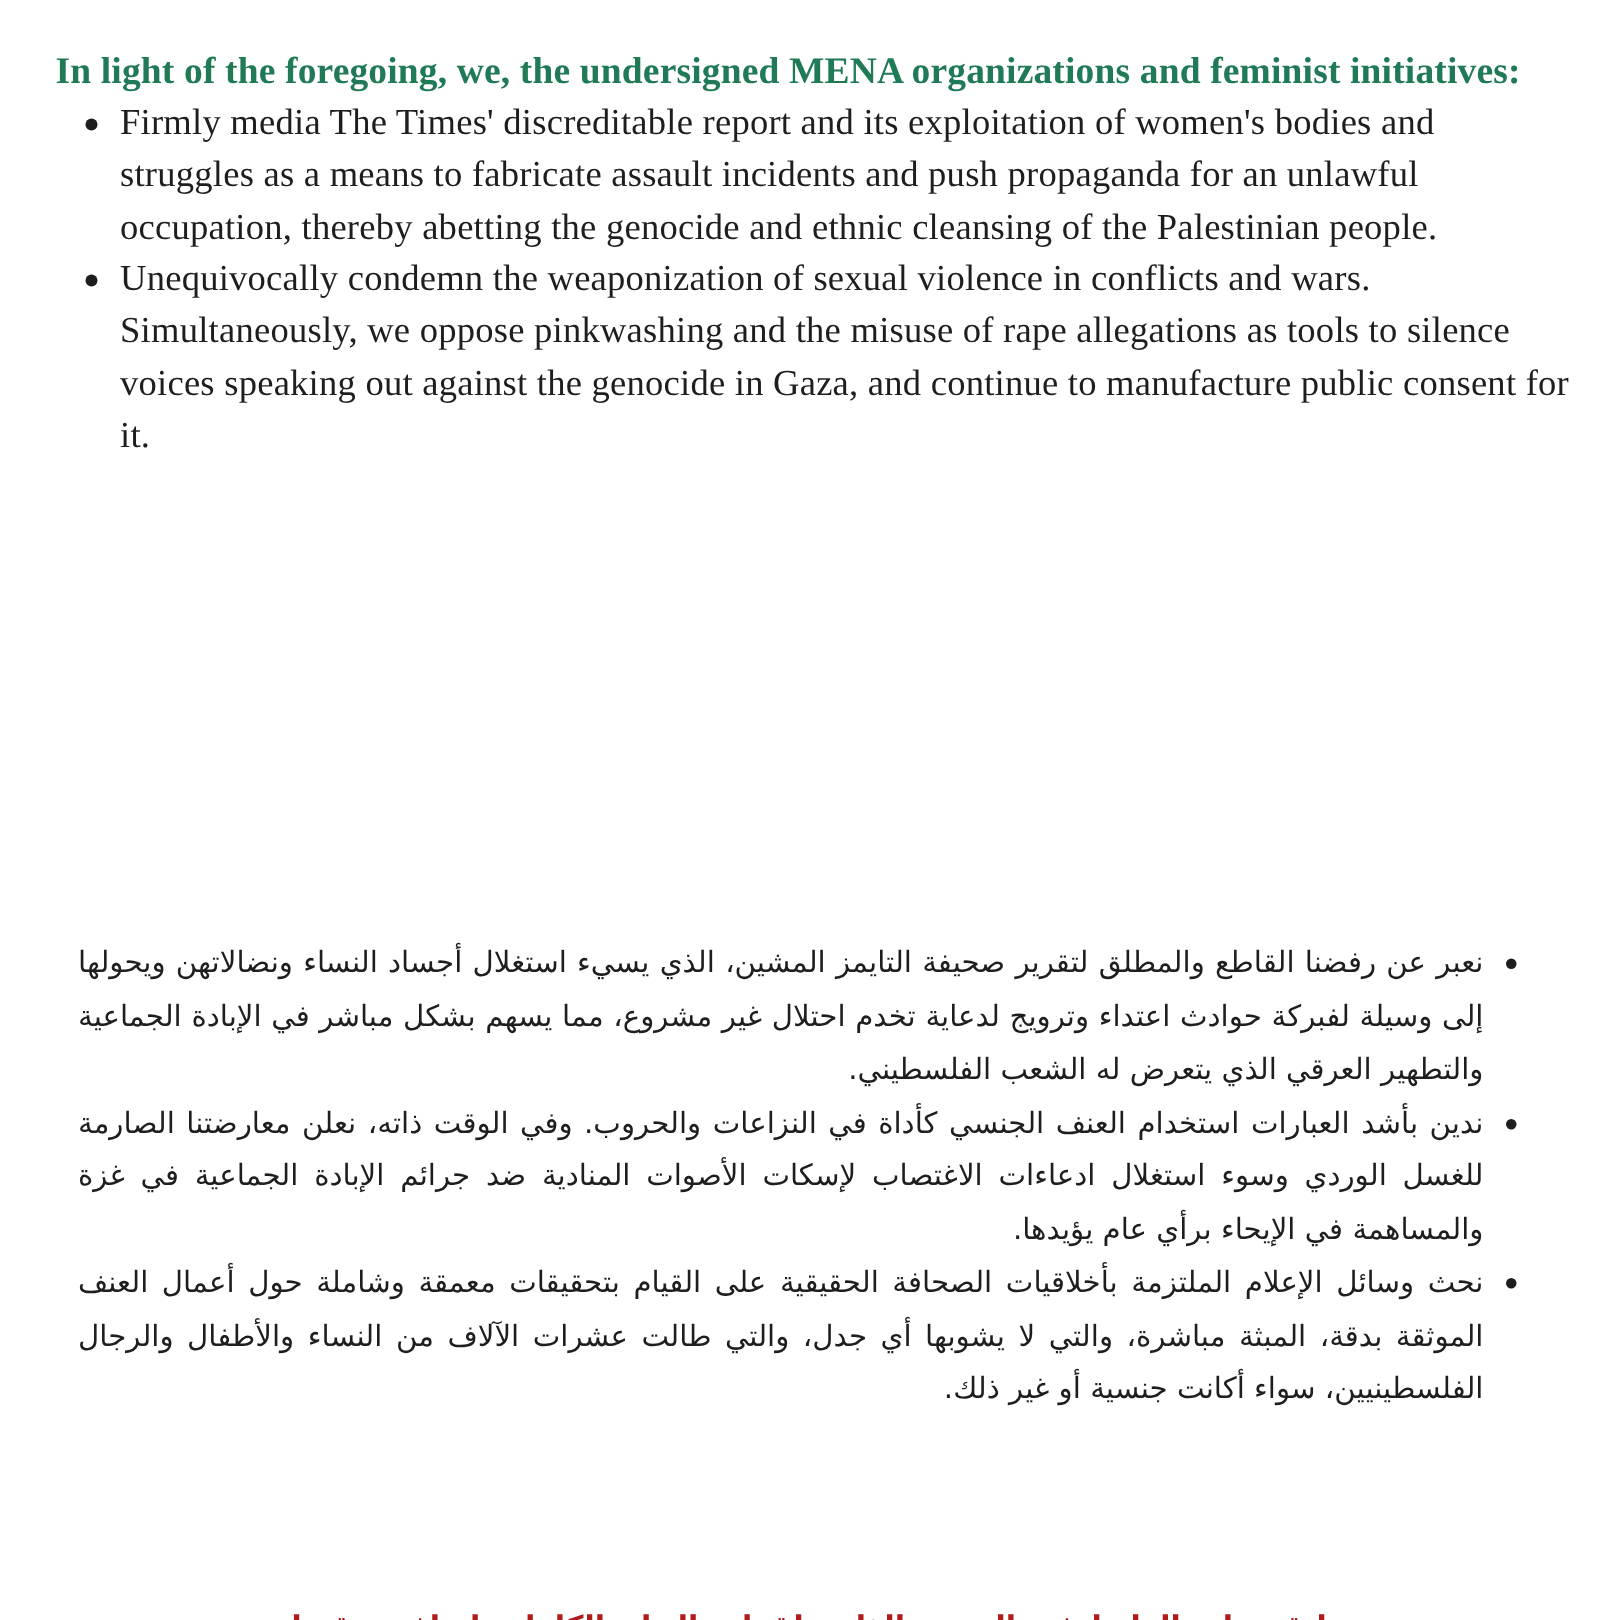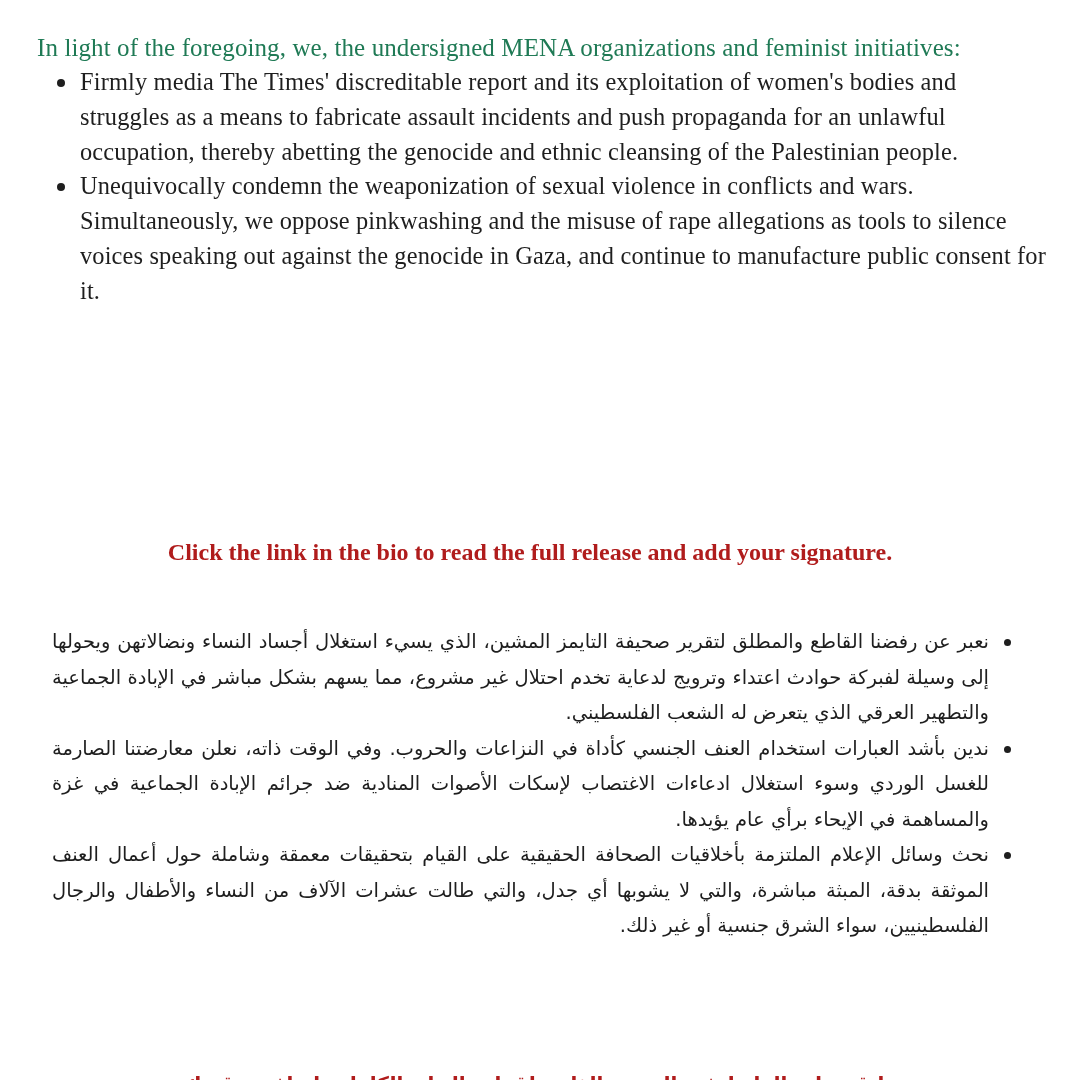--- a/index.html
+++ b/index.html
@@ -22,21 +22,21 @@
     .en-section {
       position: absolute;
       left: 37px;
       top: 31px;
       width: 1010px;
       font-family: "DejaVu Serif", "Liberation Serif", serif;
     }
     .en-heading {
       color: #1f7a55;
       font-family: "Liberation Serif", "DejaVu Serif", serif;
-      font-weight: normal;
+      font-weight: bold;
       font-size: 25px;
       line-height: 34px;
       margin: 0;
       letter-spacing: 0.1px;
     }
     .en-list {
       list-style: none;
       margin: 0;
       padding: 0 0 0 43px;
     }
@@ -130,25 +130,24 @@
 <div class="page">
 
   <section class="en-section">
     <h2 class="en-heading">In light of the foregoing, we, the undersigned MENA organizations and feminist initiatives:</h2>
     <ul class="en-list">
       <li>Firmly media The Times' discreditable report and its exploitation of women's bodies and struggles as a means to fabricate assault incidents and push propaganda for an unlawful occupation, thereby abetting the genocide and ethnic cleansing of the Palestinian people.</li>
       <li>Unequivocally condemn the weaponization of sexual violence in conflicts and wars. Simultaneously, we oppose pinkwashing and the misuse of rape allegations as tools to silence voices speaking out against the genocide in Gaza, and continue to manufacture public consent for it.</li>
     </ul>
   </section>
 
-  <p class="en-cta">Click the link in the bio to read the full release and add your signature.</p>
 
   <section class="ar-section" lang="ar">
     <ul class="ar-list">
       <li>نعبر عن رفضنا القاطع والمطلق لتقرير صحيفة التايمز المشين، الذي يسيء استغلال أجساد النساء ونضالاتهن ويحولها إلى وسيلة لفبركة حوادث اعتداء وترويج لدعاية تخدم احتلال غير مشروع، مما يسهم بشكل مباشر في الإبادة الجماعية والتطهير العرقي الذي يتعرض له الشعب الفلسطيني.</li>
       <li>ندين بأشد العبارات استخدام العنف الجنسي كأداة في النزاعات والحروب. وفي الوقت ذاته، نعلن معارضتنا الصارمة للغسل الوردي وسوء استغلال ادعاءات الاغتصاب لإسكات الأصوات المنادية ضد جرائم الإبادة الجماعية في غزة والمساهمة في الإيحاء برأي عام يؤيدها.</li>
-      <li>نحث وسائل الإعلام الملتزمة بأخلاقيات الصحافة الحقيقية على القيام بتحقيقات معمقة وشاملة حول أعمال العنف الموثقة بدقة، المبثة مباشرة، والتي لا يشوبها أي جدل، والتي طالت عشرات الآلاف من النساء والأطفال والرجال الفلسطينيين، سواء الشرق جنسية أو غير ذلك.</li>
+      <li>نحث وسائل الإعلام الملتزمة بأخلاقيات الصحافة الحقيقية على القيام بتحقيقات معمقة وشاملة حول أعمال العنف الموثقة بدقة، المبثة مباشرة، والتي لا يشوبها أي جدل، والتي طالت عشرات الآلاف من النساء والأطفال والرجال الفلسطينيين، سواء أكانت جنسية أو غير ذلك.</li>
     </ul>
   </section>
 
   <p class="ar-cta" lang="ar">انقر على الرابط في السيرة الذاتية لقراءة البيان الكامل وإضافة توقيعك.</p>
 
 </div>
 
 </body></html>

